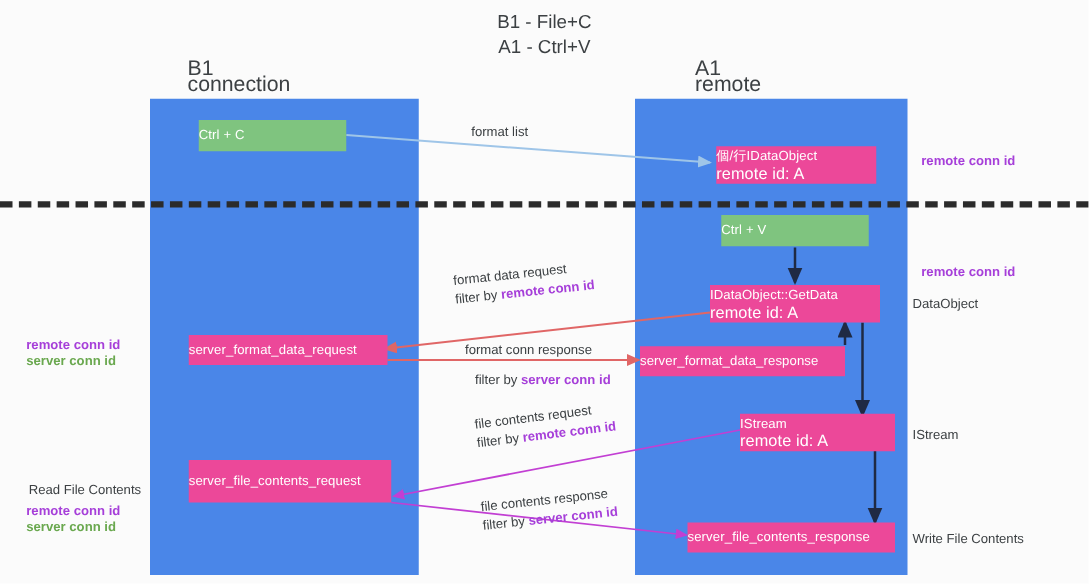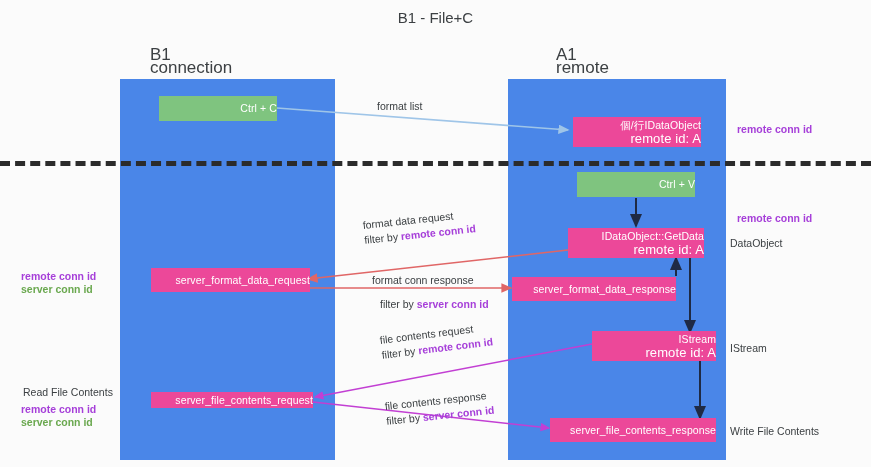--- a/index.html
+++ b/index.html
@@ -43,21 +43,21 @@
     position: absolute;
     background: #4a86e8;
   }
 
   
   .node {
     position: absolute;
     box-sizing: border-box;
     display: flex;
     flex-direction: column;
-    align-items: flex-end;
+    align-items: flex-start;
     justify-content: center;
     color: #ffffff;
     font-size: 10.5px;
     line-height: 13px;
     text-align: center;
     letter-spacing: .1px;
   }
   .node.green { background: #7fc47f; }
   .node.orange { background: #ec4899; }
   .node .l2 { font-size: 13px; }
@@ -102,20 +102,21 @@
     pointer-events: none;
   }
 </style>
 </head>
 <body>
 
 <div id="canvas">
 
   <div class="title">
     <div>B1 - File+C</div>
+    <div>A1 - Ctrl+V</div>
   </div>
 
   <div class="col-head" style="left:150px; top:48px; width:130px;">
     <div>B1</div>
     <div>connection</div>
   </div>
   <div class="col-head" style="left:556px; top:48px; width:130px;">
     <div>A1</div>
     <div>remote</div>
   </div>
@@ -182,21 +183,21 @@
 
   <div class="node orange" style="left:512px; top:277px; width:164px; height:24px;">
     <div>server_format_data_response</div>
   </div>
 
   <div class="node orange" style="left:592px; top:331px; width:124px; height:30px;">
     <div>IStream</div>
     <div class="l2">remote id: A</div>
   </div>
 
-  <div class="node orange" style="left:151px; top:392px; width:162px; height:16px;">
+  <div class="node orange" style="left:151px; top:368px; width:162px; height:34px;">
     <div>server_file_contents_request</div>
   </div>
 
   <div class="node orange" style="left:550px; top:418px; width:166px; height:24px;">
     <div>server_file_contents_response</div>
   </div>
 
   <div class="divider" style="top:161px;"></div>
 
   <div class="alabel" style="left:377px; top:99px;">

